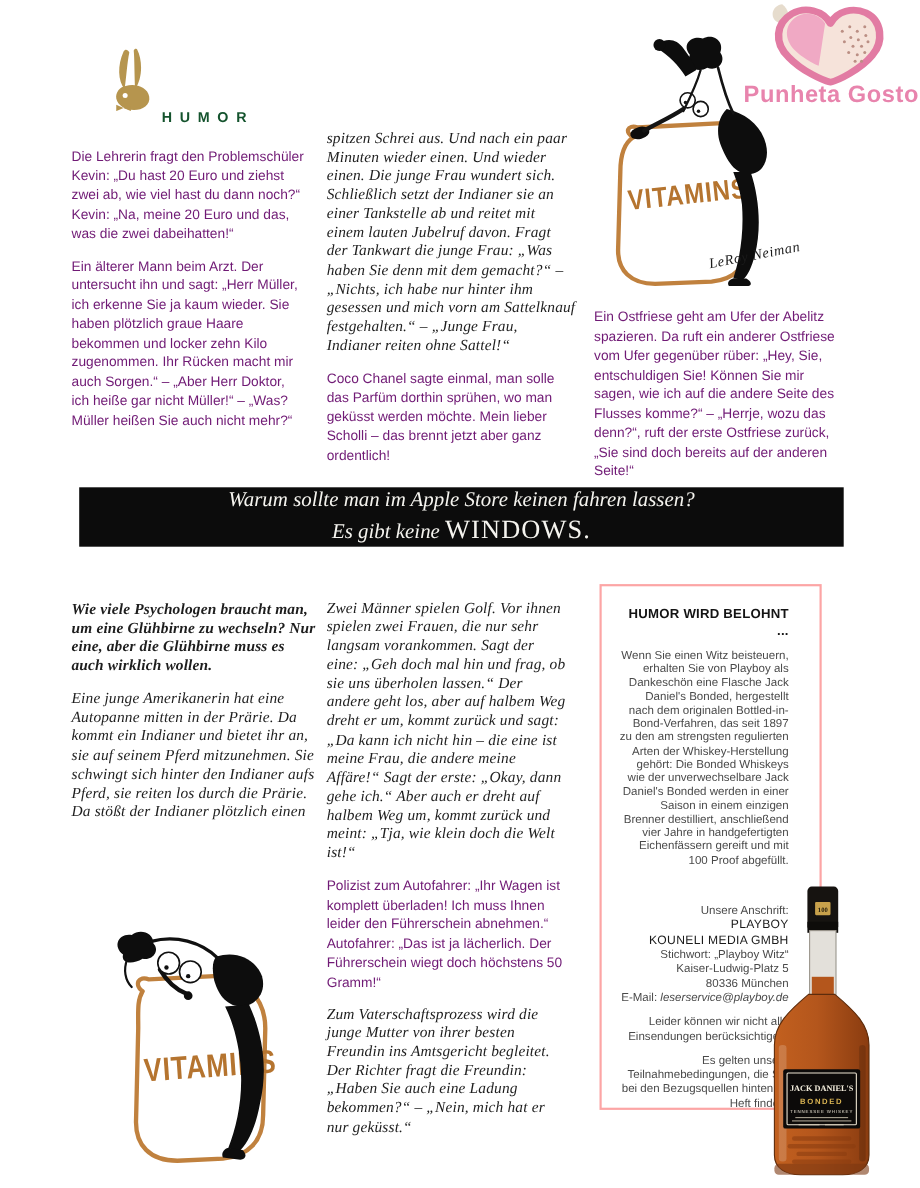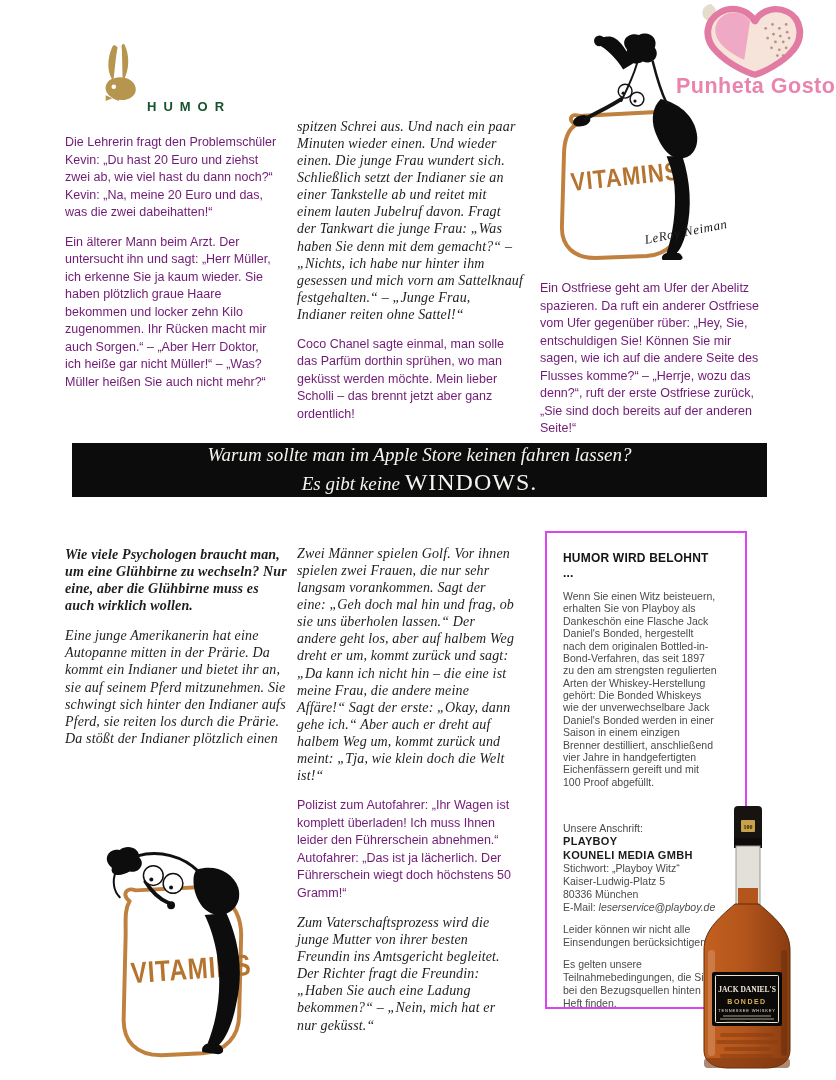--- a/index.html
+++ b/index.html
@@ -23,26 +23,26 @@
            color:#e884ad;white-space:nowrap;letter-spacing:.5px;}
 
   
   .banner{position:absolute;left:72px;top:443px;width:695px;height:54px;background:#0c0c0c;
           display:flex;flex-direction:column;justify-content:center;align-items:center;gap:1px;}
   .banner .bl{font-family:"Liberation Serif","DejaVu Serif",serif;font-style:italic;
               font-size:19px;color:#f5f4ef;line-height:1.25;}
   .banner .caps{font-style:normal;letter-spacing:1px;font-size:24px;}
 
   
-  .promo-box{position:absolute;left:545px;top:531px;width:202px;height:478px;border:2px solid #d946ef;
-             box-sizing:border-box;padding:18px 28px 0 16px;background:#fff;z-index:1;}
+  .promo-box{position:absolute;left:545px;top:531px;width:202px;height:478px;border:2px solid #fca5a5;
+             box-sizing:border-box;padding:18px 28px 0 16px;background:#fff;z-index:1;text-align:right;}
   .promo-title{font:bold 12px/1.25 "Liberation Sans",sans-serif;color:#141414;letter-spacing:.2px;margin:0 0 9px;}
   .promo-body{font:10.5px/1.18 "Liberation Sans",sans-serif;color:#4a4a4a;margin:0;}
   .addr{margin-top:34px;font:10.5px/1.24 "Liberation Sans",sans-serif;color:#4a4a4a;}
-  .addr .b{font-weight:bold;color:#1a1a1a;font-size:11px;letter-spacing:.3px;}
+  .addr .b{font-weight:normal;color:#1a1a1a;font-size:11px;letter-spacing:.3px;}
   .addr .note{margin-top:9px;}
   .email-val{font-style:italic;}
 
   
   .signature{position:absolute;left:644px;top:224px;font-family:"Liberation Serif",serif;
              font-style:italic;font-size:13px;color:#1c1c1c;transform:rotate(-11deg);letter-spacing:.6px;}
 
   svg{display:block;}
 </style>
 </head>

